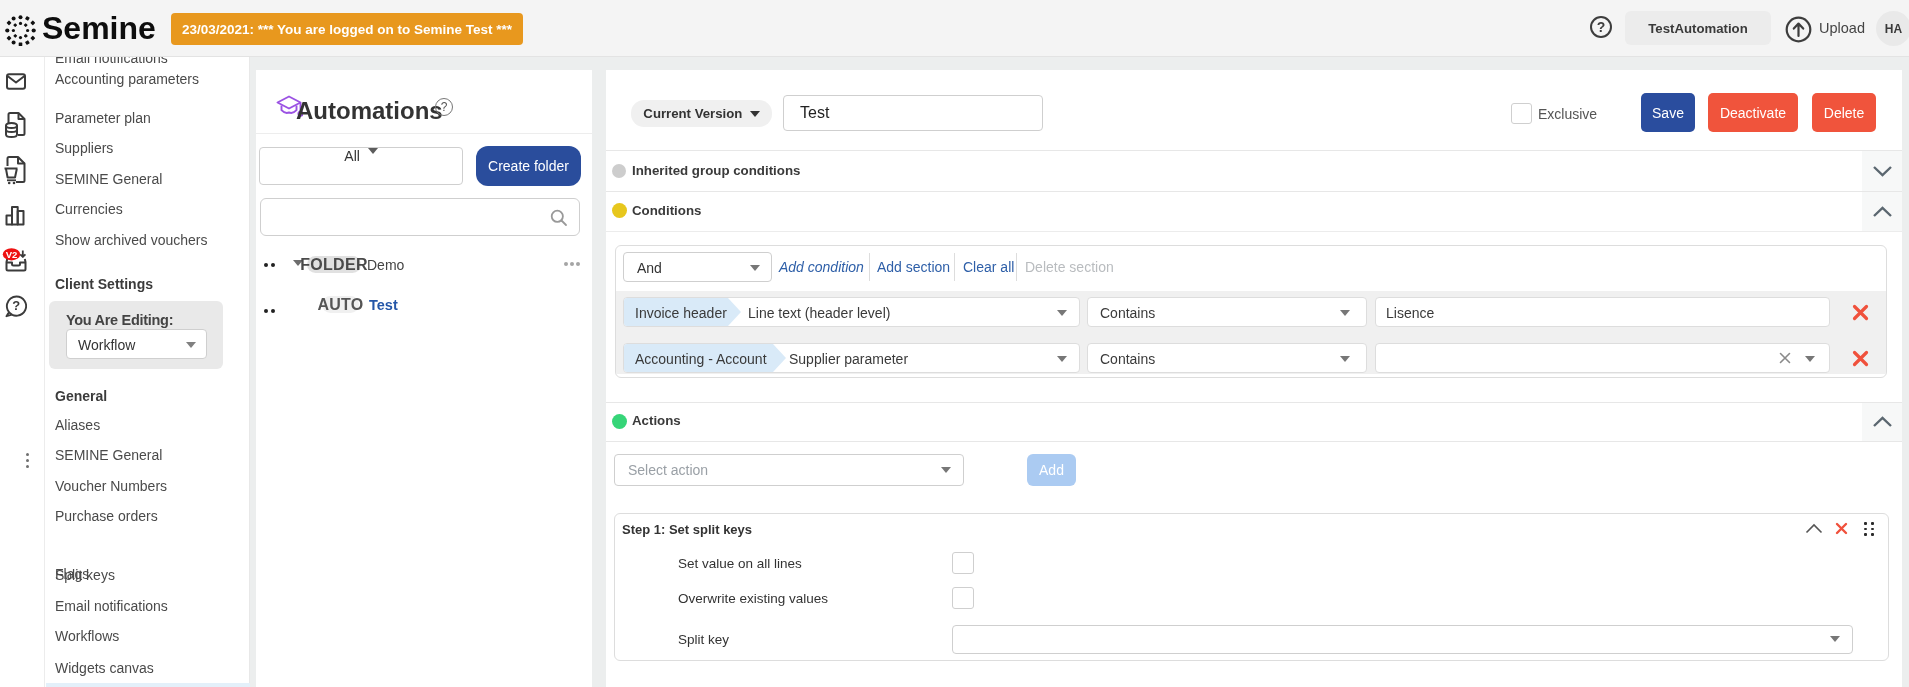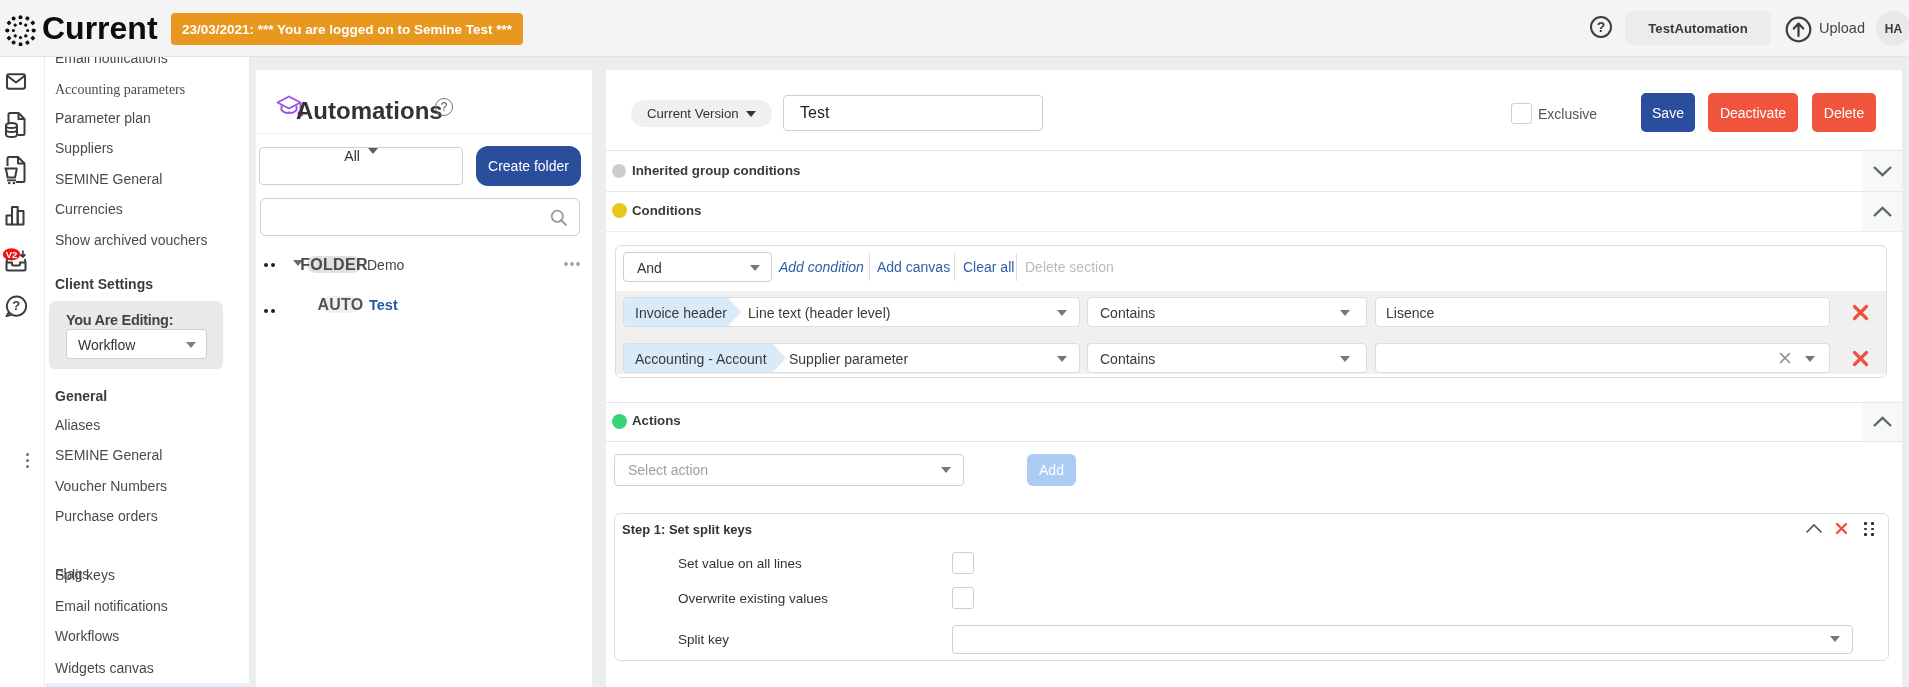--- a/index.html
+++ b/index.html
@@ -38,21 +38,21 @@
       <circle cx="16.5" cy="9.4" r="1.6"></circle>
         <rect x="20.3" y="9.7" width="2.9" height="2.9" rx="0.5" transform="rotate(45 21.7 11.1)"></rect>
         <circle cx="23.6" cy="16.5" r="1.6"></circle>
         <rect x="20.3" y="20.4" width="2.9" height="2.9" rx="0.5" transform="rotate(45 21.7 21.9)"></rect>
         <circle cx="16.5" cy="23.6" r="1.6"></circle>
         <rect x="9.8" y="20.4" width="2.9" height="2.9" rx="0.5" transform="rotate(45 11.2 21.9)"></rect>
         <circle cx="9.4" cy="16.5" r="1.6"></circle>
         <rect x="9.8" y="9.7" width="2.9" height="2.9" rx="0.5" transform="rotate(45 11.2 11.1)"></rect>
     </g>
   </svg>
-  <div class="abs" style="left:42px;top:10px;font-size:32px;font-weight:bold;color:#0d0d0d;">Current</div>
+  <div class="abs" style="left:42px;top:10px;font-size:32px;font-weight:bold;color:#0d0d0d;">Semine</div>
   <div class="abs" style="left:171px;top:13px;width:352px;height:32px;background:#e8981e;border-radius:4px;color:#fff;font-weight:bold;font-size:13.5px;display:flex;align-items:center;justify-content:center;">23/03/2021: *** You are logged on to Semine Test ***</div>
 
   <div class="abs" style="left:1590px;top:16px;width:22px;height:22px;border:2px solid #3d3d3d;border-radius:50%;display:flex;align-items:center;justify-content:center;font-size:14px;font-weight:bold;color:#3d3d3d;">?</div>
   <div class="abs" style="left:1625px;top:11px;width:146px;height:34px;background:#ececec;border-radius:6px;display:flex;align-items:center;justify-content:center;font-size:13.2px;font-weight:bold;color:#3a3a3a;">TestAutomation</div>
   <svg class="abs" style="left:1785px;top:16px;" width="27" height="27" viewBox="0 0 27 27">
     <circle cx="13.5" cy="13.5" r="11.8" fill="none" stroke="#3d3d3d" stroke-width="2.2"></circle>
     <path d="M13.5 20 L13.5 8.2 M8.8 12.6 L13.5 7.6 L18.2 12.6" fill="none" stroke="#3d3d3d" stroke-width="2.2" stroke-linecap="round" stroke-linejoin="round"></path>
   </svg>
   <div class="abs" style="left:1819px;top:20px;font-size:14.5px;color:#444;">Upload</div>
   <div class="abs" style="left:1876px;top:11px;width:35px;height:35px;background:#e9e9e9;border-radius:50%;display:flex;align-items:center;justify-content:center;font-size:12px;font-weight:bold;color:#3a3a3a;">HA</div>
@@ -106,21 +106,21 @@
 
   <div class="abs dot" style="left:26px;top:453px;width:3.4px;height:3.4px;background:#6f6f6f;"></div>
   <div class="abs dot" style="left:26px;top:459px;width:3.4px;height:3.4px;background:#6f6f6f;"></div>
   <div class="abs dot" style="left:26px;top:465px;width:3.4px;height:3.4px;background:#6f6f6f;"></div>
 
   <div class="abs" id="sidebar" style="left:45px;top:57px;width:205px;height:630px;background:#fff;border-right:1px solid #e8e8e8;"></div>
 
   <div class="abs" style="left:55px;top:57px;width:160px;height:10px;overflow:hidden;">
       <div style="margin-top:-7px;font-size:14px;color:#4a4a4a;">Email notifications</div>
     </div>
-  <div class="menuitem" style="top:82px;font-family:Liberation Serif, serif;">Accounting parameters</div>
+  <div class="menuitem" style="top:71px;">Accounting parameters</div>
   <div class="menuitem" style="top:110px;">Parameter plan</div>
   <div class="menuitem" style="top:140px;">Suppliers</div>
   <div class="menuitem" style="top:171px;">SEMINE General</div>
   <div class="menuitem" style="top:201px;">Currencies</div>
   <div class="menuitem" style="top:232px;">Show archived vouchers</div>
   <div class="menuitem" style="top:276px;font-weight:bold;font-size:14px;color:#3b3b3b;">Client Settings</div>
   <div class="abs" style="left:49px;top:301px;width:174px;height:68px;background:#e9e9e9;border-radius:6px;"></div>
   <div class="abs" style="left:66px;top:312px;font-size:14.5px;font-weight:bold;color:#444;letter-spacing:-0.3px;">You Are Editing:</div>
   <div class="abs inp" style="left:66px;top:329px;width:141px;height:30px;"></div>
   <div class="abs" style="left:78px;top:337px;font-size:14px;color:#333;">Workflow</div>
@@ -165,21 +165,21 @@
     <div class="abs dot" style="left:570px;top:262px;width:4px;height:4px;background:#a5a5a5;"></div>
     <div class="abs dot" style="left:576px;top:262px;width:4px;height:4px;background:#a5a5a5;"></div>
 
   <div class="abs dot" style="left:264px;top:309px;width:4px;height:4px;background:#222;"></div>
   <div class="abs dot" style="left:271px;top:309px;width:4px;height:4px;background:#222;"></div>
   <div class="abs pillbadge" style="left:322px;top:296px;width:37px;height:17px;background:#f0f0f0;color:#555;">AUTO</div>
   <div class="abs" style="left:369px;top:297px;font-size:14.5px;font-weight:bold;color:#2456a8;">Test</div>
 
   <div class="abs" id="main" style="left:606px;top:70px;width:1296px;height:617px;background:#fff;"></div>
 
-  <div class="abs" style="left:631px;top:100px;width:141px;height:27px;background:#f0f0f0;border-radius:13px;display:flex;align-items:center;justify-content:center;font-size:13.2px;font-weight:normal;color:#333;">Current Version&nbsp;&nbsp;<span class="caret" style="border-top-color:#333;"></span></div>
+  <div class="abs" style="left:631px;top:100px;width:141px;height:27px;background:#f0f0f0;border-radius:13px;display:flex;align-items:center;justify-content:center;font-size:13.2px;font-weight:bold;color:#333;">Current Version&nbsp;&nbsp;<span class="caret" style="border-top-color:#333;"></span></div>
   <div class="abs inp" style="left:783px;top:95px;width:260px;height:36px;"></div>
   <div class="abs" style="left:800px;top:104px;font-size:16px;color:#222;">Test</div>
   <div class="abs inp" style="left:1511px;top:103px;width:21px;height:21px;border-radius:3px;"></div>
   <div class="abs" style="left:1538px;top:106px;font-size:14px;color:#555;">Exclusive</div>
   <div class="abs btn" style="left:1641px;top:93px;width:54px;height:39px;background:#2a4d9e;">Save</div>
   <div class="abs btn" style="left:1708px;top:93px;width:90px;height:39px;background:#f0543c;">Deactivate</div>
   <div class="abs btn" style="left:1812px;top:93px;width:64px;height:39px;background:#f0543c;">Delete</div>
 
   <div class="abs" style="left:606px;top:150px;width:1296px;height:1px;background:#e7e7e7;"></div>
   <div class="abs dot" style="left:612px;top:164px;width:14px;height:14px;background:#cdcdcd;"></div>
@@ -200,21 +200,21 @@
   </div>
   <div class="abs" style="left:606px;top:231px;width:1296px;height:1px;background:#ececec;"></div>
 
   <div class="abs" style="left:615px;top:245px;width:1272px;height:133px;background:#fff;border:1px solid #ddd;border-radius:6px;"></div>
   <div class="abs" style="left:616px;top:291px;width:1270px;height:83px;background:#f0f0f0;"></div>
   <div class="abs inp" style="left:623px;top:252px;width:149px;height:30px;"></div>
   <div class="abs" style="left:637px;top:260px;font-size:14px;color:#333;">And</div>
   <span class="abs caret" style="left:750px;top:265px;border-top-color:#777;"></span>
   <div class="abs" style="left:779px;top:259px;font-size:14px;color:#2e5fa8;font-style:italic;">Add condition</div>
   <div class="abs" style="left:869px;top:253px;width:1px;height:28px;background:#ddd;"></div>
-  <div class="abs" style="left:877px;top:259px;font-size:14px;color:#2e5fa8;">Add canvas</div>
+  <div class="abs" style="left:877px;top:259px;font-size:14px;color:#2e5fa8;">Add section</div>
   <div class="abs" style="left:954px;top:253px;width:1px;height:28px;background:#ddd;"></div>
   <div class="abs" style="left:963px;top:259px;font-size:14px;color:#2e5fa8;">Clear all</div>
   <div class="abs" style="left:1016px;top:253px;width:1px;height:28px;background:#ddd;"></div>
   <div class="abs" style="left:1025px;top:259px;font-size:14px;color:#b9bcbf;">Delete section</div>
 
   <div class="abs inp" style="left:623px;top:297px;width:457px;height:30px;border-color:#ddd;"></div>
   <svg class="abs" style="left:624px;top:298px;" width="118" height="28" viewBox="0 0 118 28">
     <path d="M3 0 L104 0 L117 14 L104 28 L3 28 Q0 28 0 25 L0 3 Q0 0 3 0 Z" fill="#d9eaf8"></path>
   </svg>
   <div class="abs" style="left:635px;top:305px;font-size:14px;color:#3a3a3a;">Invoice header</div>

